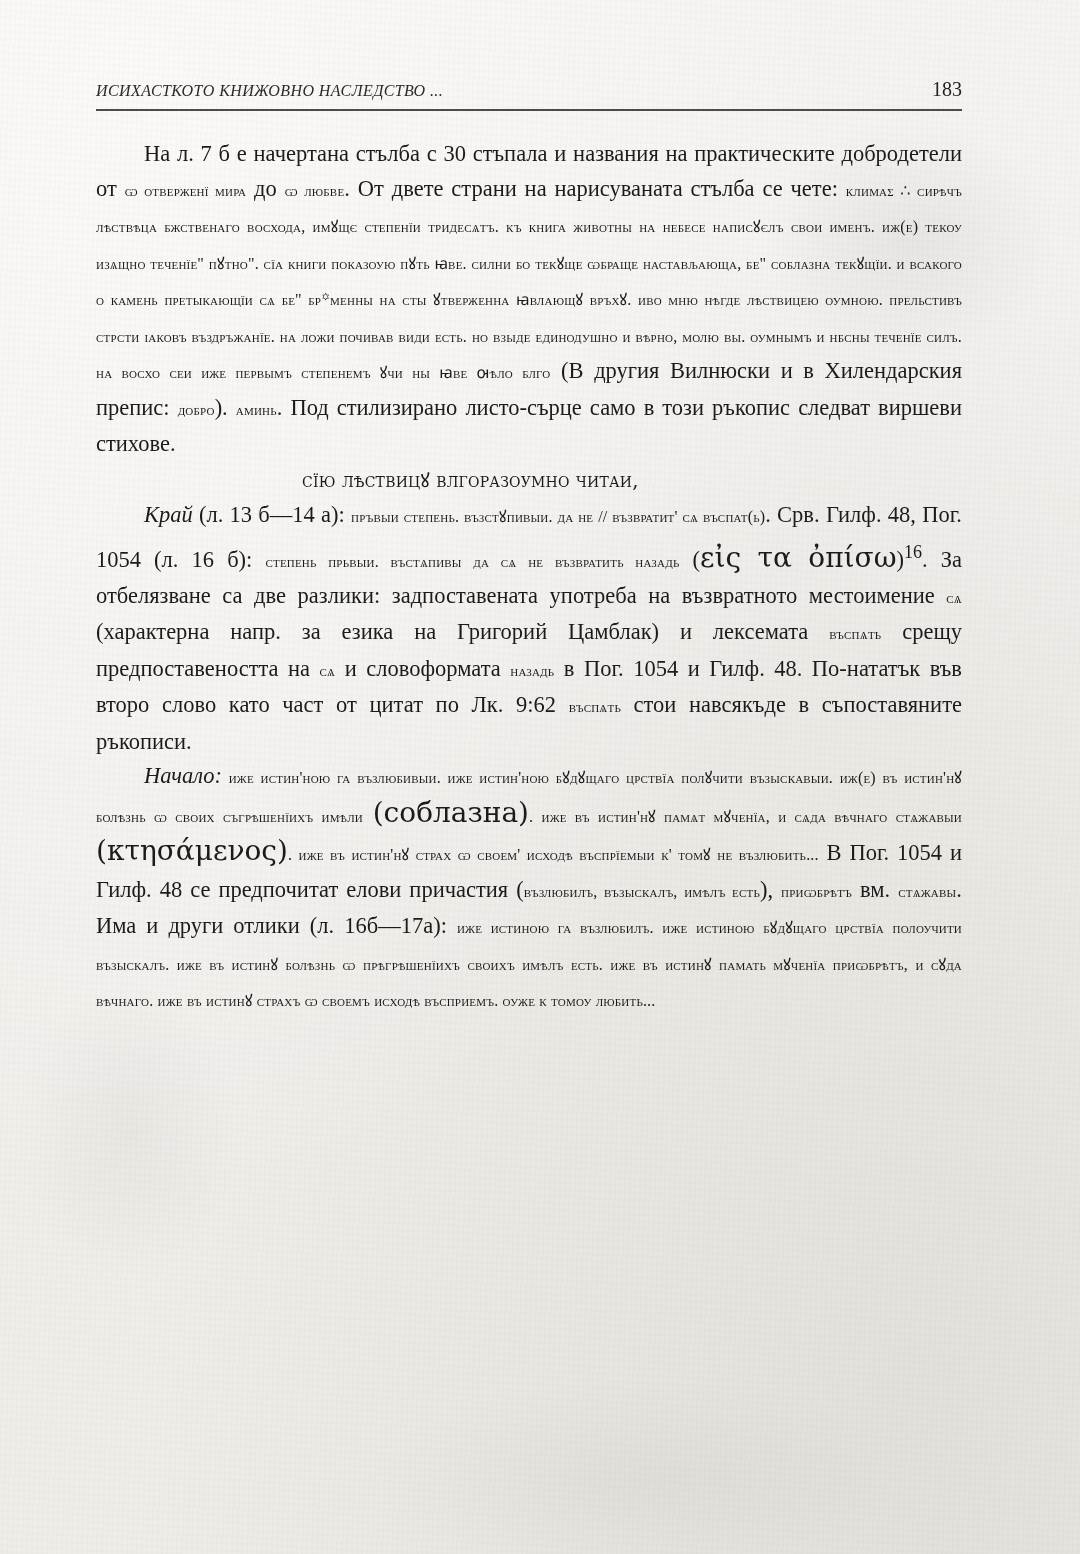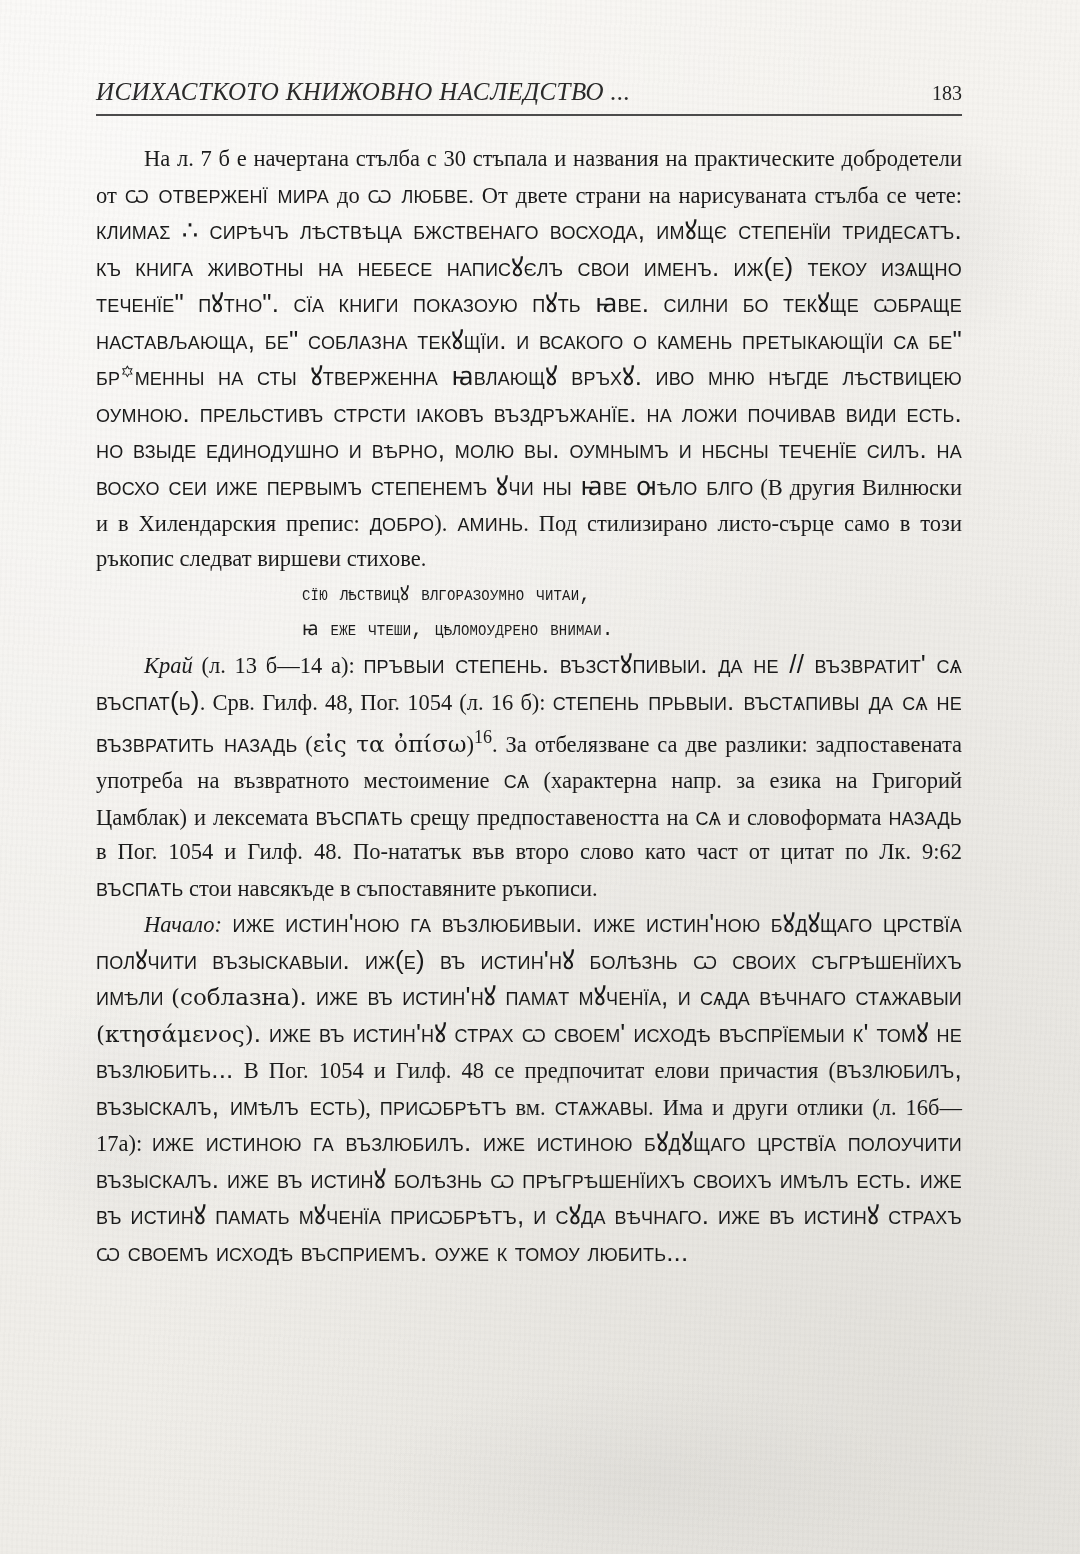--- a/index.html
+++ b/index.html
@@ -46,21 +46,21 @@
 
   .running-head {
     display: flex;
     align-items: baseline;
     justify-content: space-between;
     border-bottom: 2px solid #4b4b4b;
     padding-bottom: 8px;
   }
   .running-head .title {
     font-style: italic;
-    font-size: 25px;
+    font-size: 16px;
     letter-spacing: 0.4px;
     color: #2a2a2a;
   }
   .running-head .folio {
     font-size: 20px;
     color: #232323;
   }
 
   .body-text {
     margin-top: 26px;
@@ -70,45 +70,45 @@
     text-justify: inter-word;
     hyphens: manual;
   }
   p { margin: 0; }
   p + p { margin-top: 0; }
   .indent { text-indent: 48px; }
   .it { font-style: italic; }
 
   
   .cs {
-    font-family: Liberation Sans, sans-serif;
-    font-size: 26px;
+    font-family: Liberation Serif, serif;
+    font-size: 16px;
     letter-spacing: 0.2px;
     font-variant: small-caps;
     text-transform: lowercase;
     color: #1a1a1a;
   }
   .cs-blk {
     display: block;
     font-family: "DejaVu Serif", serif;
     font-size: 19.5px;
     line-height: 34.5px;
     letter-spacing: 0.2px;
     font-variant: small-caps;
     text-transform: lowercase;
     text-align: justify;
   }
   .verse {
     margin-top: 2px;
     text-align: left;
     padding-left: 206px;
   }
-  .verse .cs-blk { text-align: left; font-family: Liberation Mono, monospace; }
+  .verse .cs-blk { text-align: left; }
   sup { font-size: 18px; vertical-align: super; }
-  .gr { font-family: "DejaVu Serif", serif; font-size: 23px; }
+  .gr { font-family: "DejaVu Serif", serif; font-size: 28px; }
 </style>
 </head>
 <body>
 
 <div class="page">
   <div class="grain"></div>
   <div class="smudge-a"></div>
   <div class="smudge-b"></div>
   <div class="smudge-c"></div>
 
@@ -120,21 +120,20 @@
     </div>
 
     <div class="body-text">
 
       <p class="indent">
         <span>На л. 7 б е начертана стълба с 30 стъпала и названия на практическите добродетели от </span><span class="cs">ѡ отверженї мира</span><span> до </span><span class="cs">ѡ любве</span><span>. От двете страни на нарисуваната стълба се чете: </span><span class="cs">КЛИМАΣ ∴ Сирѣчъ Лѣствѣца бжственаго восхода, имꙋщє степенїи тридесѧтъ. Къ книга животны на небесе написꙋєлъ свои именъ. иж(е) текоу изѧщно теченїе" пꙋтно". Сїа книги показоую пꙋть ꙗве. Силни бо текꙋще ѡбраще настављающа, бе" соблазна текꙋщїи. и всакого о камень претыкающїи сѧ бе" бр꙳менны на сты ꙋтверженна ꙗвлающꙋ връхꙋ. иво мню нѣгде лѣствицею оумною. прельстивъ стрсти Іаковъ въздръжанїе. на ложи почивав види есть. Но взыде единодушно и вѣрно, молю вы. оумнымъ и нбсны теченїе силъ. на восхо сеи иже первымъ степенемъ ꙋчи ны ꙗве ꙕѣло блго</span><span> (В другия Вилнюски и в Хилендарския препис: </span><span class="cs">добро</span><span>). </span><span class="cs">аминь</span><span>. Под стилизирано листо-сърце само в този ръкопис следват виршеви стихове.</span>
       </p>
 
       <div class="verse">
         <span class="cs-blk">Сїю лѣствицꙋ влгоразоумно читаи,</span>
-        <span class="cs-blk">Ꙗ еже чтеши, цѣломоудрено внимаи.</span>
       </div>
 
 
 
       <p class="indent">
         <span class="it">Край</span><span> (л. 13 б—14 а): </span><span class="cs">пръвыи степень. възстꙋпивыи. да не // възвратит' сѧ въспат(ь)</span><span>. Срв. Гилф. 48, Пог. 1054 (л. 16 б): </span><span class="cs">Степень прьвыи. въстѧпивы да сѧ не възвратить назадь</span><span> (</span><span class="gr">εἰς τα ὀπίσω</span><span>)</span><sup>16</sup><span>. За отбелязване са две разлики: задпоставената употреба на възвратното местоимение </span><span class="cs">сѧ</span><span> (характерна напр. за езика на Григорий Цамблак) и лексемата </span><span class="cs">въспѧть</span><span> срещу предпоставеността на </span><span class="cs">сѧ</span><span> и словоформата </span><span class="cs">назадь</span><span> в Пог. 1054 и Гилф. 48. По-нататък във второ слово като част от цитат по Лк. 9:62 </span><span class="cs">въспѧть</span><span> стои навсякъде в съпоставяните ръкописи.</span>
       </p>
 
 
       <p class="indent">

